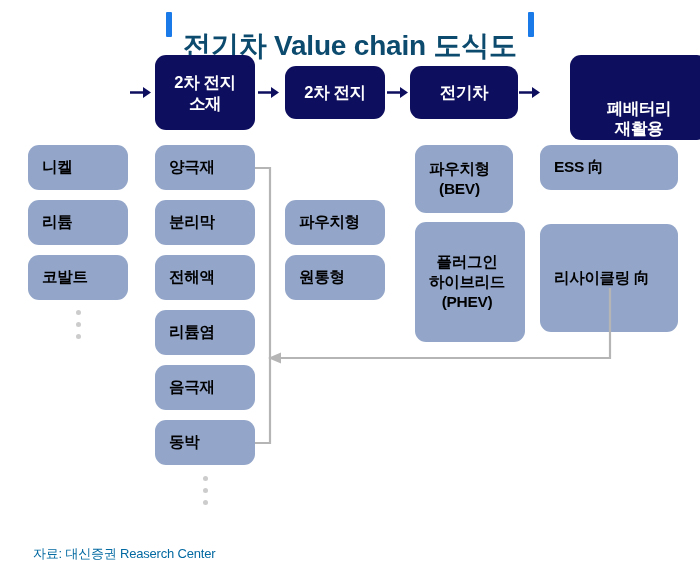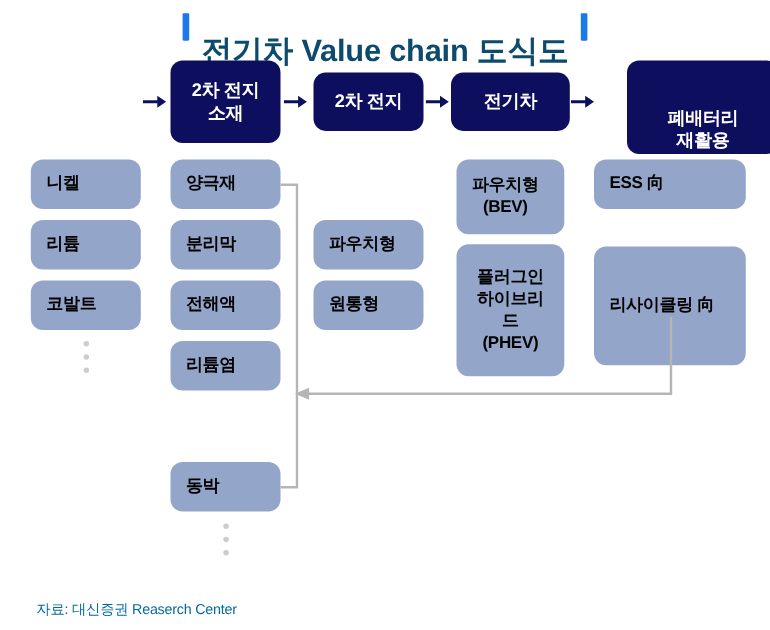--- a/index.html
+++ b/index.html
@@ -193,41 +193,44 @@
   </div>
   <div class="item-box" style="left:155px; top:200px; width:100px; height:45px;">
     <span>분리막</span>
   </div>
   <div class="item-box" style="left:155px; top:255px; width:100px; height:45px;">
     <span>전해액</span>
   </div>
   <div class="item-box" style="left:155px; top:310px; width:100px; height:45px;">
     <span>리튬염</span>
   </div>
+  <div class="item-box" style="left:155px; top:365px; width:100px; height:45px;">
+    <span>음극재</span>
+  </div>
   <div class="item-box" style="left:155px; top:420px; width:100px; height:45px;">
     <span>동박</span>
   </div>
   <div class="dots" style="left:198px; top:476px;">
     <i></i>
     <i></i>
     <i></i>
   </div>
 
   <div class="item-box" style="left:285px; top:200px; width:100px; height:45px;">
     <span>파우치형</span>
   </div>
   <div class="item-box" style="left:285px; top:255px; width:100px; height:45px;">
     <span>원통형</span>
   </div>
 
   <div class="item-box" style="left:415px; top:145px; width:98px; height:68px;">
     <span>파우치형
 (BEV)</span>
   </div>
-  <div class="item-box" style="left:415px; top:222px; width:98px; height:120px;">
+  <div class="item-box" style="left:415px; top:222px; width:110px; height:120px;">
     <span>플러그인
 하이브리드
 (PHEV)</span>
   </div>
 
   <div class="item-box" style="left:540px; top:145px; width:138px; height:45px;">
     <span>ESS 向</span>
   </div>
   <div class="item-box" style="left:540px; top:200px; width:138px; height:108px;margin-top:24px;">
     <span>리사이클링 向</span>

